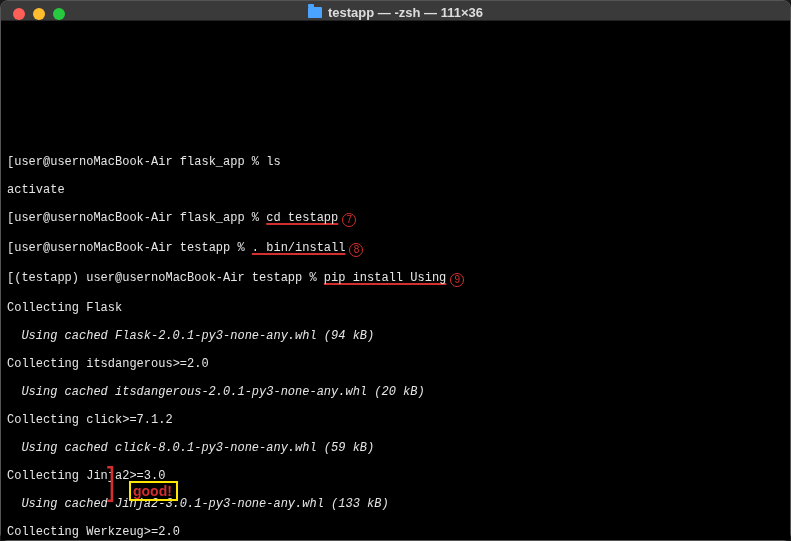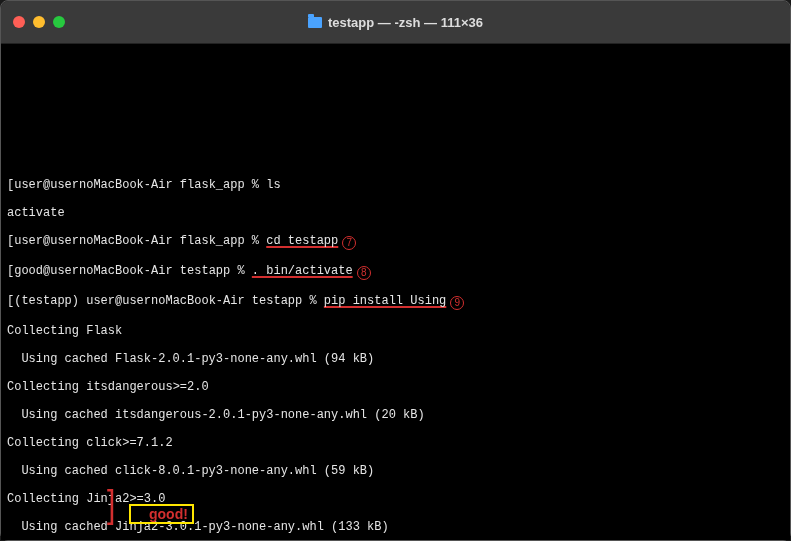--- a/index.html
+++ b/index.html
@@ -14,25 +14,25 @@
   .window {
     width: 791px;
     height: 541px;
     background: #2d2d2d;
     border-radius: 8px;
     border: 1px solid #555;
     display: flex;
     flex-direction: column;
   }
   .titlebar {
-    height: 43px;
+    height: 20px;
     background: #3a3a3a;
     border-bottom: 1px solid #222;
     display: flex;
-    align-items: center;
+    align-items: flex-end;
     position: relative;
     border-radius: 8px 8px 0 0;
   }
   .traffic-lights {
     display: flex;
     gap: 8px;
     padding-left: 12px;
   }
   .tl {
     width: 12px;
@@ -75,39 +75,39 @@
     background: #000;
     color: #e6e6e6;
     padding: 8px 6px 6px 6px;
     line-height: 14px;
     white-space: pre;
     overflow: hidden;
     position: relative;
     font-size: 12px;
   }
   .line { display: block; }
-  .indent { padding-left: 2ch; }
+  .indent { padding-left: 2ch; font-style: italic; }
   .u { text-decoration: underline; text-decoration-color: #d32f2f; text-decoration-thickness: 2px; text-underline-offset: 2px; }
   .ann-circle {
     display: inline-block;
     width: 14px; height: 14px;
     border: 1.5px solid #d32f2f;
     border-radius: 50%;
     color: #d32f2f;
     font-size: 10px;
     line-height: 12px;
     text-align: center;
     vertical-align: -2px;
     margin-left: 4px;
     font-family: sans-serif;
   }
   .good-box {
     position: absolute;
     border: 2px solid #ffe600;
-    padding: 1px 4px 1px 18px;
+    padding: 1px 4px 1px 2px;
     color: #d32f2f;
     font-family: sans-serif;
     font-weight: bold;
     font-size: 14px;
     pointer-events: none;
   }
   .good-brace {
     position: absolute;
     color: #d32f2f;
     font-size: 30px;
@@ -141,21 +141,21 @@
   </div>
 
   <div class="terminal">
 <span class="line"> </span>
 <span class="line"> </span>
 <span class="line"> </span>
 <span class="line"> </span>
 <span class="line"><span>[user@usernoMacBook-Air flask_app % </span><span>ls</span></span>
 <span class="line">activate</span>
 <span class="line"><span>[user@usernoMacBook-Air flask_app % </span><span class="u">cd testapp</span><span class="ann-circle">7</span></span>
-<span class="line"><span>[good@usernoMacBook-Air testapp % </span><span class="u">. bin/activate</span><span class="ann-circle">8</span></span>
+<span class="line"><span>[user@usernoMacBook-Air testapp % </span><span class="u">. bin/install</span><span class="ann-circle">8</span></span>
 <span class="line"><span>[(testapp) user@usernoMacBook-Air testapp % </span><span class="u">pip install Using</span><span class="ann-circle">9</span></span>
 <span class="line">Collecting Flask</span>
 <span class="line indent">Using cached Flask-2.0.1-py3-none-any.whl (94 kB)</span>
 <span class="line">Collecting itsdangerous&gt;=2.0</span>
 <span class="line indent">Using cached itsdangerous-2.0.1-py3-none-any.whl (20 kB)</span>
 <span class="line">Collecting click&gt;=7.1.2</span>
 <span class="line indent">Using cached click-8.0.1-py3-none-any.whl (59 kB)</span>
 <span class="line">Collecting Jinja2&gt;=3.0</span>
 <span class="line indent">Using cached Jinja2-3.0.1-py3-none-any.whl (133 kB)</span>
 <span class="line">Collecting Werkzeug&gt;=2.0</span>

